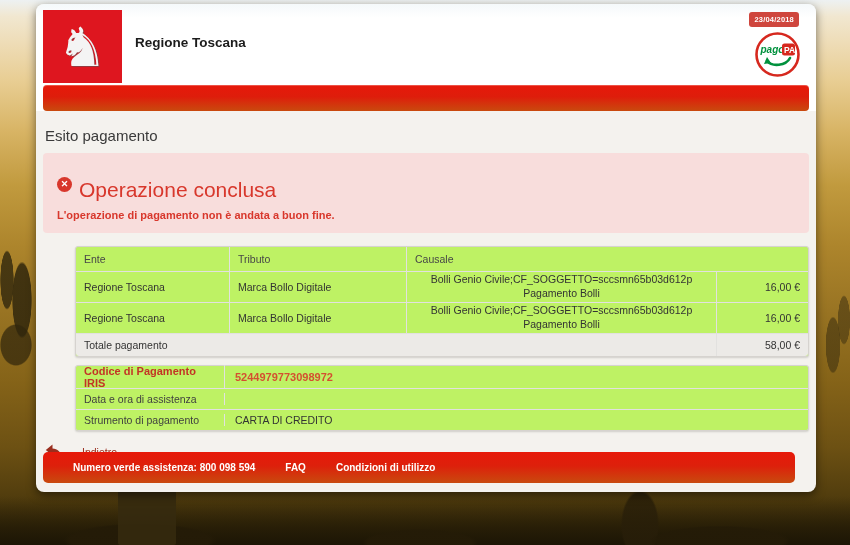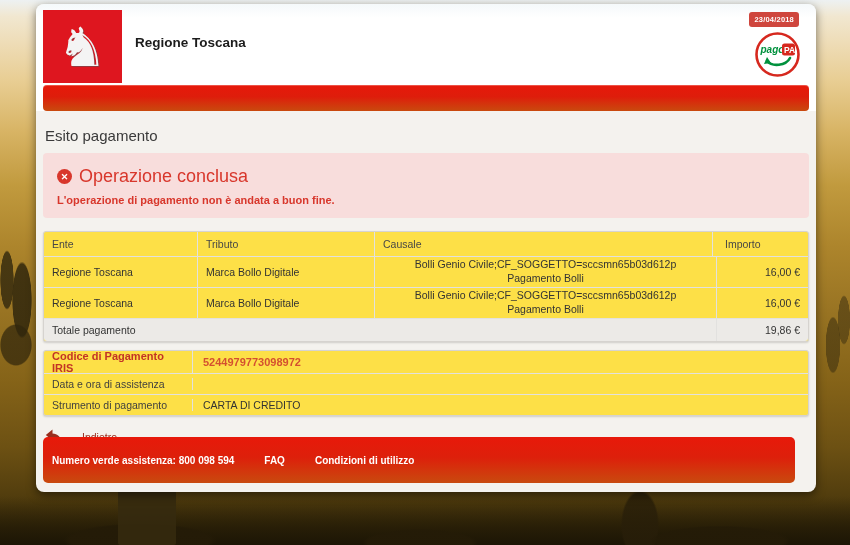--- a/index.html
+++ b/index.html
@@ -44,25 +44,25 @@
     background:linear-gradient(180deg,#e7190a 0%,#de1d0b 45%,#c94a0e 100%);
     box-shadow:inset 0 1px 0 rgba(255,255,255,.25);}
 
   .content{padding:0 7px;position:relative;}
   .page-title{margin:16px 2px 0;font-size:15px;font-weight:400;color:#3a3a3a;}
 
   .alert{margin-top:9px;background:#f8dddc;border-radius:4px;padding:13px 14px 12px;}
   .alert-titlerow{display:flex;align-items:center;gap:7px;}
   .err-icon{width:15px;height:15px;border-radius:50%;background:#d8372c;color:#fff;
     display:flex;align-items:center;justify-content:center;font-size:9px;font-weight:bold;}
-  .alert-title{font-size:18px;color:#d8372c;}
+  .alert-title{font-size:21px;color:#d8372c;margin-top:12px;}
   .alert-msg{margin-top:7px;font-size:11px;font-weight:bold;color:#d8372c;}
 
-  .panel{background:#fde047;border:1px solid #d6d3cf;border-radius:3px;
-    box-shadow:0 1px 2px rgba(0,0,0,.15);}
+  .panel{background:#bef264;border:1px solid #d6d3cf;border-radius:3px;
+    box-shadow:0 1px 2px rgba(0,0,0,.15);margin-left:32px;}
   .pay-table{margin-top:13px;font-size:10.5px;color:#333;}
   .pt-row{display:flex;align-items:stretch;border-bottom:1px solid #e2e1df;}
   .pt-row:last-child{border-bottom:none;}
   .cell{padding:0 8px;display:flex;align-items:center;}
   .c1{width:137px;}
   .c2{width:160px;border-left:1px solid #e2e1df;}
   .c3{flex:1;border-left:1px solid #e2e1df;}
   .c4{width:75px;border-left:1px solid #e2e1df;justify-content:flex-end;text-align:right;}
   .pt-head{height:24px;color:#474747;}
   .pt-head .c4{justify-content:flex-start;padding-left:12px;}
@@ -77,23 +77,23 @@
   .dt-label{width:132px;padding:0 8px;display:flex;align-items:center;border-right:1px solid #e2e1df;
     color:#3f3f3f;}
   .dt-value{flex:1;padding:0 10px;display:flex;align-items:center;}
   .dt-row.hl{height:22px;}
   .dt-row.hl .dt-label{color:#c33425;font-weight:bold;font-size:11px;}
   .dt-row.hl .dt-value{color:#d45030;font-weight:bold;font-size:11px;}
 
   .back-link{margin:13px 2px 0;display:inline-flex;align-items:flex-end;gap:20px;
     color:#9a2e1e;font-size:10.5px;cursor:pointer;}
 
-  .footer-bar{position:absolute;left:7px;right:21px;bottom:9px;height:46px;border-radius:5px;
+  .footer-bar{position:absolute;left:7px;right:21px;bottom:9px;height:31px;border-radius:5px;
     background:linear-gradient(180deg,#e7190a 0%,#dd200b 45%,#c94a0e 100%);
-    display:flex;align-items:center;padding-left:9px;gap:30px;
+    display:flex;align-items:center;padding-left:30px;gap:30px;
     color:#fff;font-size:10px;font-weight:bold;}
   .footer-bar span{cursor:pointer;}
 </style>
 </head>
 <body>
 
 <div class="bg"></div>
 <div class="bg-trees"></div>
 <div class="bg-tower"></div>
 
@@ -127,21 +127,20 @@
         <span class="alert-title">Operazione conclusa</span>
       </div>
       <div class="alert-msg">L'operazione di pagamento non è andata a buon fine.</div>
     </div>
 
     <div class="panel pay-table">
       <div class="pt-row pt-head">
         <div class="cell c1">Ente</div>
         <div class="cell c2">Tributo</div>
         <div class="cell c3">Causale</div>
-        <div class="cell c4">Importo</div>
       </div>
       <div class="pt-row pt-data">
         <div class="cell c1">Regione Toscana</div>
         <div class="cell c2">Marca Bollo Digitale</div>
         <div class="cell c3 causale">
           <span>Bolli Genio Civile;CF_SOGGETTO=sccsmn65b03d612p</span>
           <span>Pagamento Bolli</span>
         </div>
         <div class="cell c4">16,00 €</div>
       </div>
@@ -149,21 +148,21 @@
         <div class="cell c1">Regione Toscana</div>
         <div class="cell c2">Marca Bollo Digitale</div>
         <div class="cell c3 causale">
           <span>Bolli Genio Civile;CF_SOGGETTO=sccsmn65b03d612p</span>
           <span>Pagamento Bolli</span>
         </div>
         <div class="cell c4">16,00 €</div>
       </div>
       <div class="pt-row pt-total">
         <div class="ctl">Totale pagamento</div>
-        <div class="cell c4">19,86 €</div>
+        <div class="cell c4">58,00 €</div>
       </div>
     </div>
 
     <div class="panel details">
       <div class="dt-row hl">
         <div class="dt-label">Codice di Pagamento IRIS</div>
         <div class="dt-value">5244979773098972</div>
       </div>
       <div class="dt-row">
         <div class="dt-label">Data e ora di assistenza</div>

